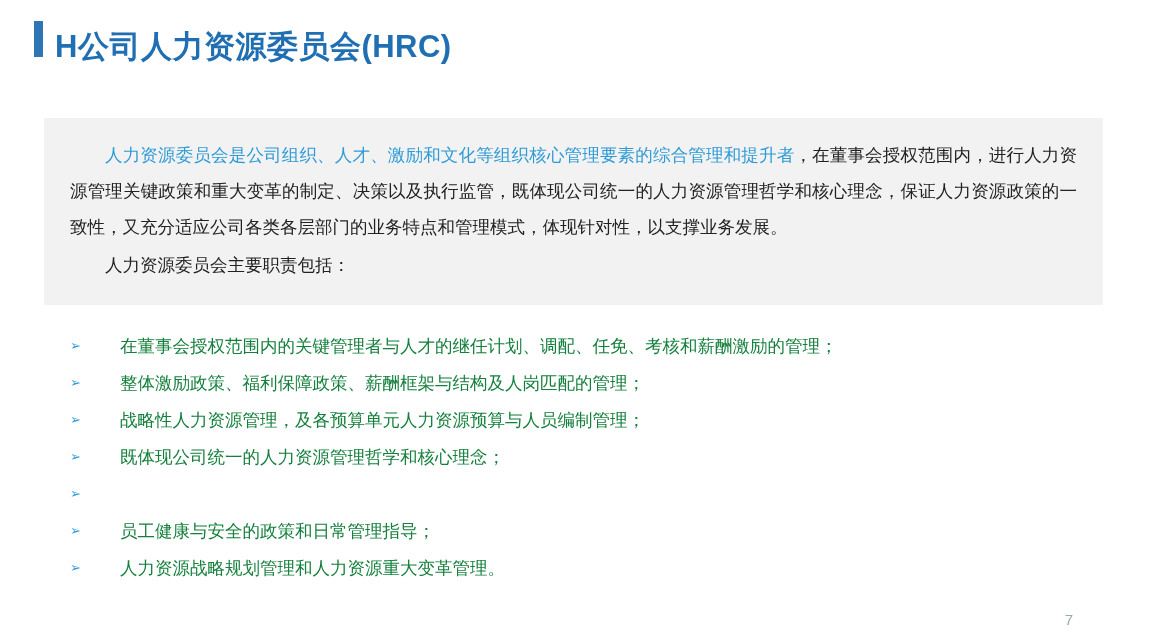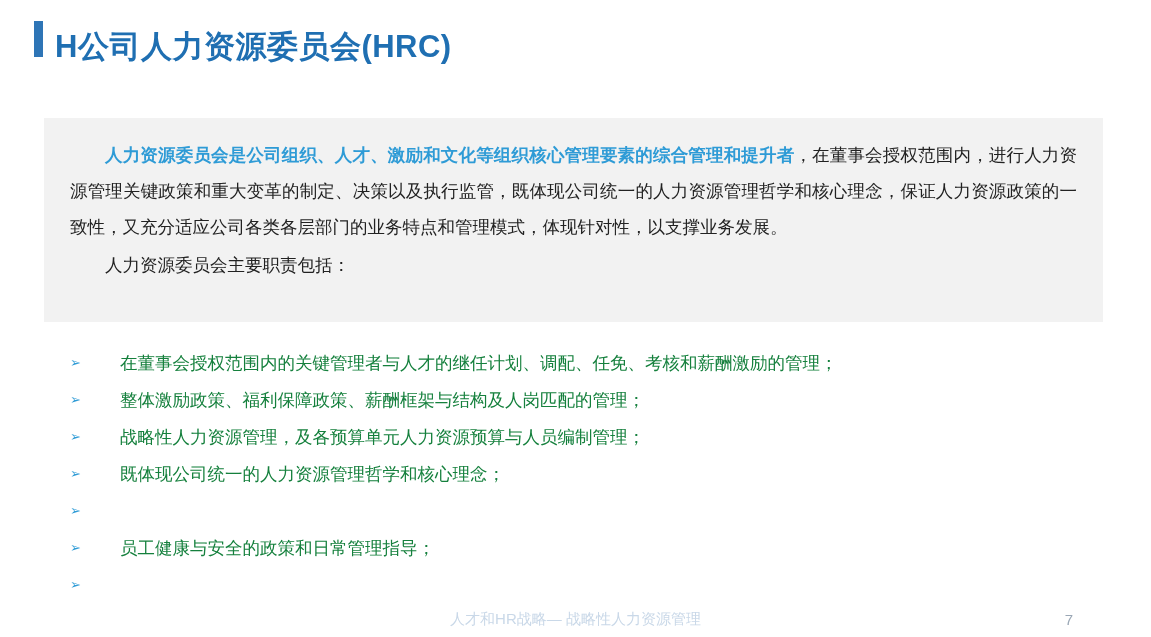--- a/index.html
+++ b/index.html
@@ -49,28 +49,28 @@
   .intro-p {
     font-size: 17.5px;
     line-height: 2.05;
     color: #222;
     text-align: justify;
     text-indent: 2em;
     margin: 0;
   }
   .intro-p .highlight {
     color: #2e9bd6;
-    font-weight: bold;
+    font-weight: normal;
   }
   .intro-p2 {
     font-size: 17.5px;
     line-height: 2.0;
     color: #222;
     text-indent: 2em;
-    margin: 2px 0 17px 0;
+    margin: 2px 0 0 0;
   }
 
   
   .bullets {
     margin: 28px 0 0 0;
     padding: 0 40px 0 70px;
     list-style: none;
   }
   .bullet-item {
     display: flex;
@@ -149,19 +149,19 @@
   </li>
   <li class="bullet-item">
     <span class="bullet-marker">➢</span>
   </li>
   <li class="bullet-item">
     <span class="bullet-marker">➢</span>
     <span class="bullet-text">员工健康与安全的政策和日常管理指导；</span>
   </li>
   <li class="bullet-item">
     <span class="bullet-marker">➢</span>
+    <span class="bullet-text">人力资源战略规划管理和人力资源重大变革管理。</span>
   </li>
 </ul>
 
 <div class="footer">
-  <div class="footer-center">人才和HR战略— 战略性人力资源管理</div>
   <div class="footer-page">7</div>
 </div>
 
 </body></html>

